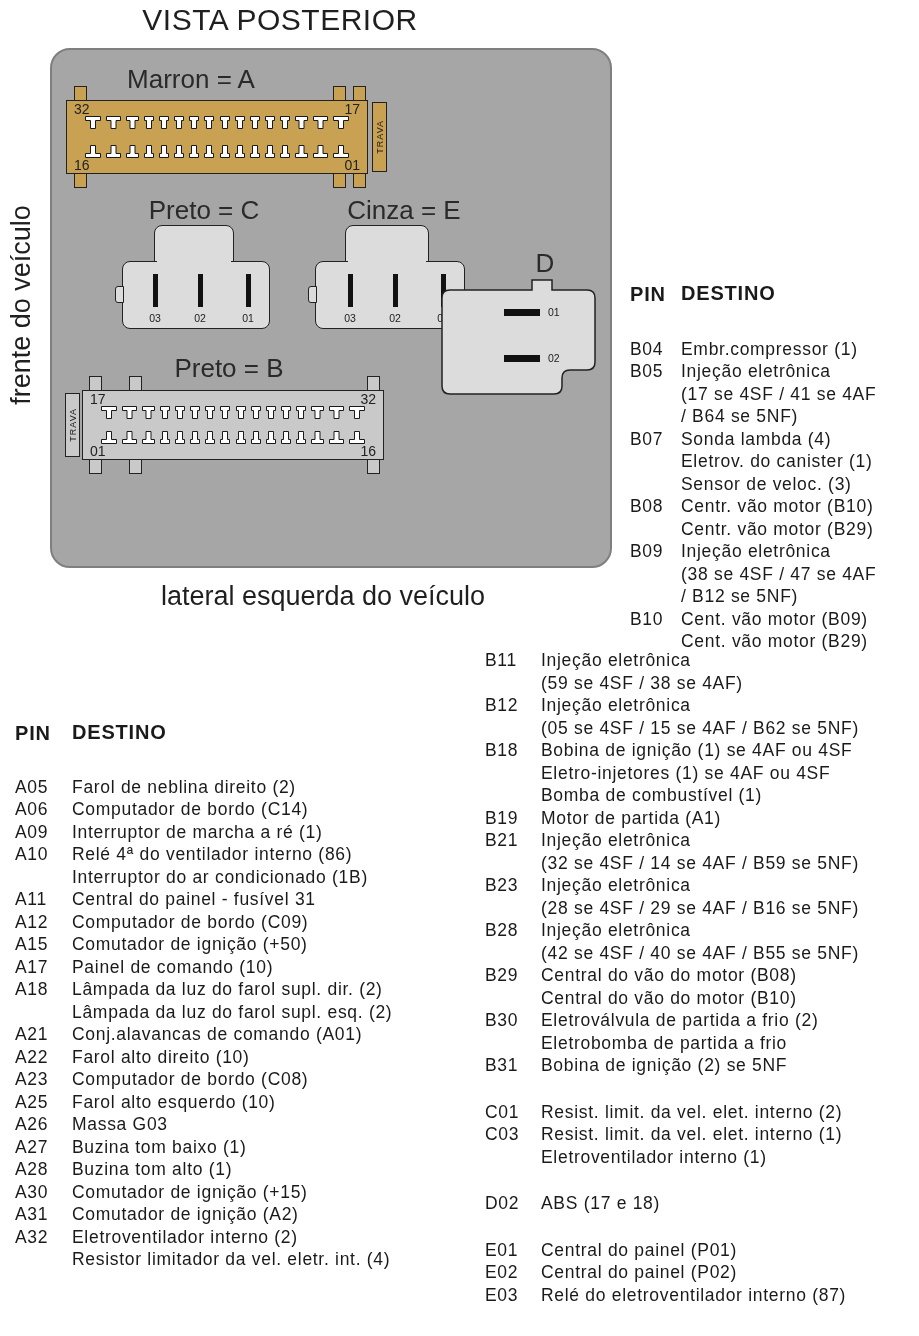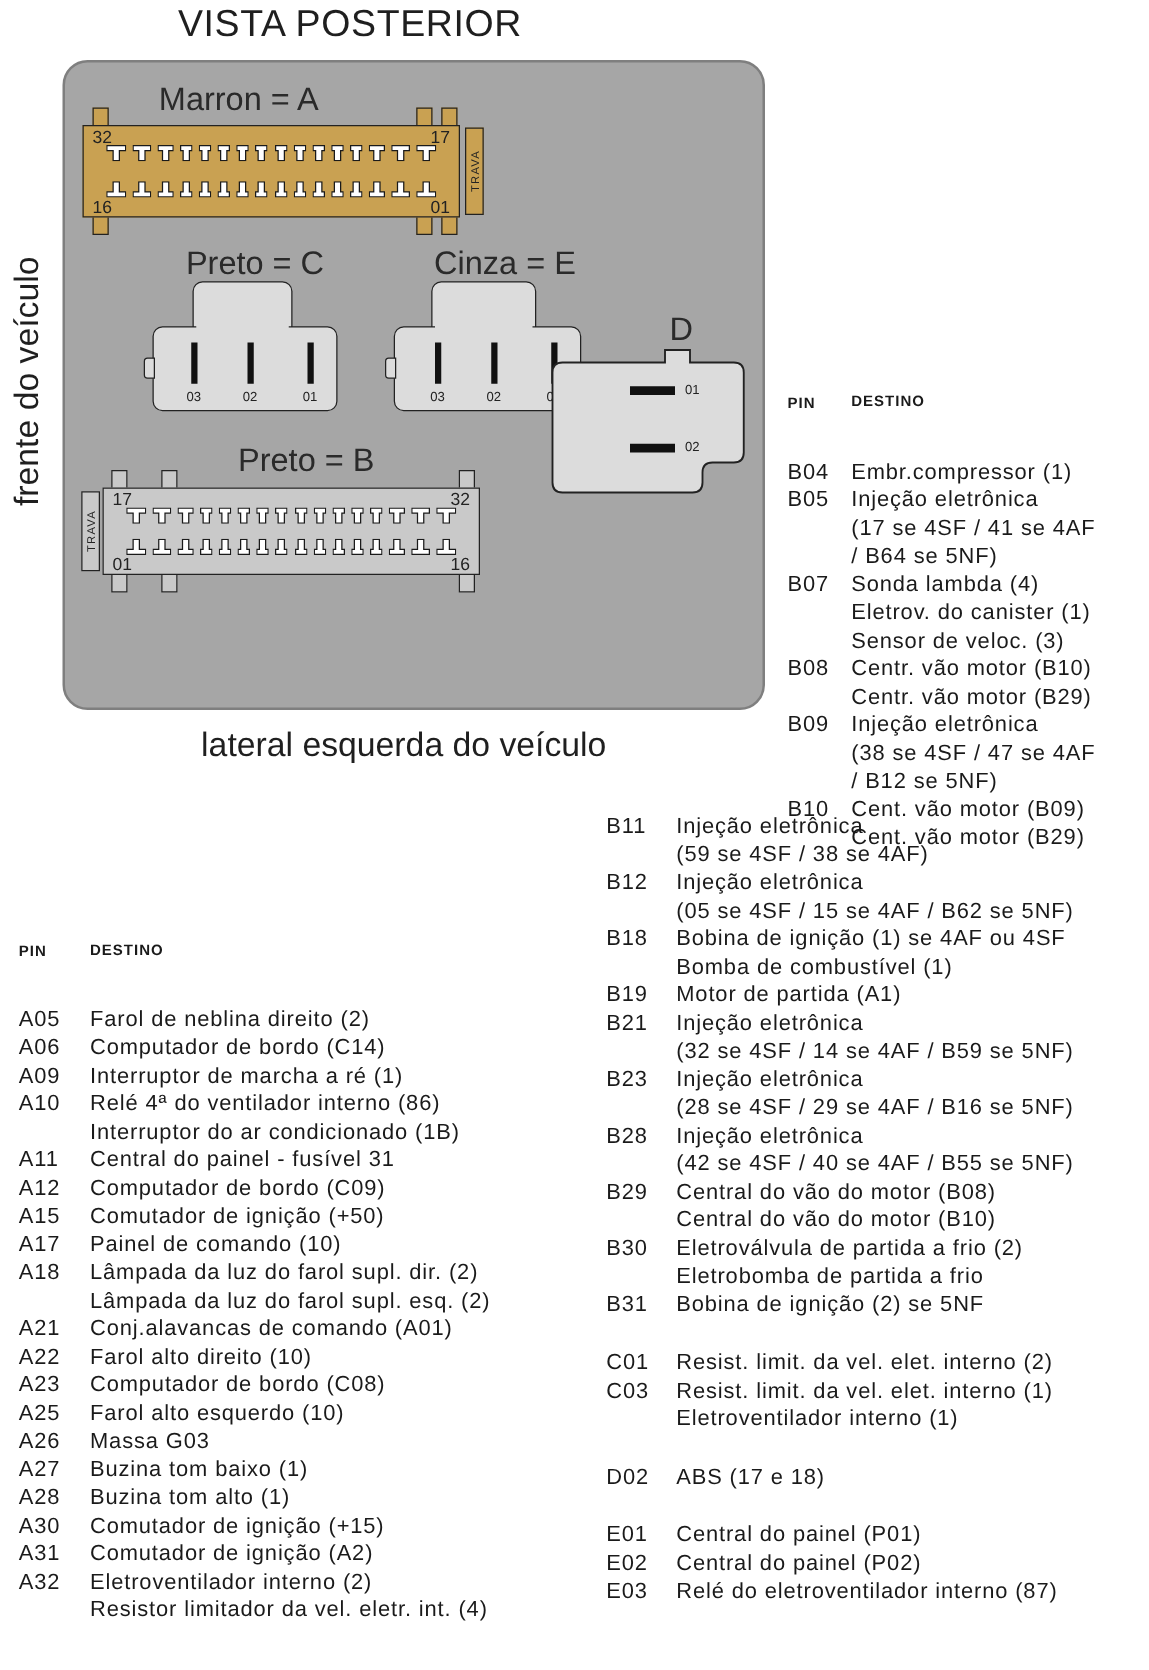--- a/index.html
+++ b/index.html
@@ -45,21 +45,21 @@
   .cpin{position:absolute;width:5px;height:33px;background:#111;}
   .cpin-label{position:absolute;width:22px;text-align:center;font-size:10.5px;color:#222;}
 
   
   .dbar{position:absolute;height:7px;background:#111;}
   .dlabel{position:absolute;font-size:10.5px;color:#222;}
 
   
   .pd{font-size:17.5px;letter-spacing:0.7px;color:#1a1a1a;}
   .pd .ln{line-height:22.5px;white-space:nowrap;}
-  .pd-header{display:flex;font-weight:bold;font-size:12px;letter-spacing:0.8px;line-height:20px;margin-top:28px;}
+  .pd-header{display:flex;font-weight:bold;font-size:20px;letter-spacing:0.8px;line-height:20px;}
   .pd-row{display:flex;}
   .pd-row.gap{margin-top:24px;}
   .pd-pin{flex:0 0 auto;line-height:22.5px;}
   .t-left{left:15px;top:722px;width:450px;}
   .t-left .pd-pin{width:57px;}
   .t-left .pd-header{margin-bottom:31px;}
   .t-rupper{left:630px;top:283px;width:289px;}
   .t-rupper .pd-pin{width:51px;}
   .t-rupper .pd-header{margin-bottom:32px;}
   .t-rlower{left:485px;top:649px;width:434px;}
@@ -217,21 +217,21 @@
 
   <div class="abs clabel" style="left:458px;top:198px;width:70px;">D</div>
   <svg class="abs" style="left:386px;top:228px;" width="164" height="122" viewBox="0 0 164 122">
     <path d="M12 12 H94 V2 H114 V12 H149 Q157 12 157 20 V84 Q157 92 149 92 H132 Q124 92 124 100 V108 Q124 116 116 116 H12 Q4 116 4 108 V20 Q4 12 12 12 Z" fill="#dcdcdc" stroke="#222" stroke-width="1.5"></path>
   </svg>
   <div class="dbar" style="left:452px;top:259px;width:36px;"></div>
   <span class="dlabel" style="left:496px;top:256px;">01</span>
   <div class="dbar" style="left:452px;top:305px;width:36px;"></div>
   <span class="dlabel" style="left:496px;top:302px;">02</span>
 
-  <div class="abs clabel" style="left:93px;top:303px;width:200px;">Preto = B</div>
+  <div class="abs clabel" style="left:77px;top:303px;width:200px;">Preto = B</div>
   <div class="mtab gray" style="left:37px;top:326px;"></div>
   <div class="mtab gray" style="left:77px;top:326px;"></div>
   <div class="mtab gray" style="left:315px;top:326px;"></div>
   <div class="mtab gray" style="left:37px;top:406px;"></div>
   <div class="mtab gray" style="left:77px;top:406px;"></div>
   <div class="mtab gray" style="left:315px;top:406px;"></div>
   <div class="abs conn-b-body">
     <span class="cornernum" style="left:7px;top:3px;">17</span>
     <span class="cornernum" style="right:7px;top:3px;">32</span>
     <span class="cornernum" style="left:7px;bottom:3px;">01</span>
@@ -537,20 +537,21 @@
         <span class="pd-pin">B12</span>
         <div class="pd-lines">
           <div class="ln">Injeção eletrônica</div>
           <div class="ln">(05 se 4SF / 15 se 4AF / B62 se 5NF)</div>
         </div>
       </div>
       <div class="pd-row">
         <span class="pd-pin">B18</span>
         <div class="pd-lines">
           <div class="ln">Bobina de ignição (1) se 4AF ou 4SF</div>
+          <div class="ln">Eletro-injetores (1) se 4AF ou 4SF</div>
           <div class="ln">Bomba de combustível (1)</div>
         </div>
       </div>
       <div class="pd-row">
         <span class="pd-pin">B19</span>
         <div class="pd-lines">
           <div class="ln">Motor de partida (A1)</div>
         </div>
       </div>
       <div class="pd-row">

